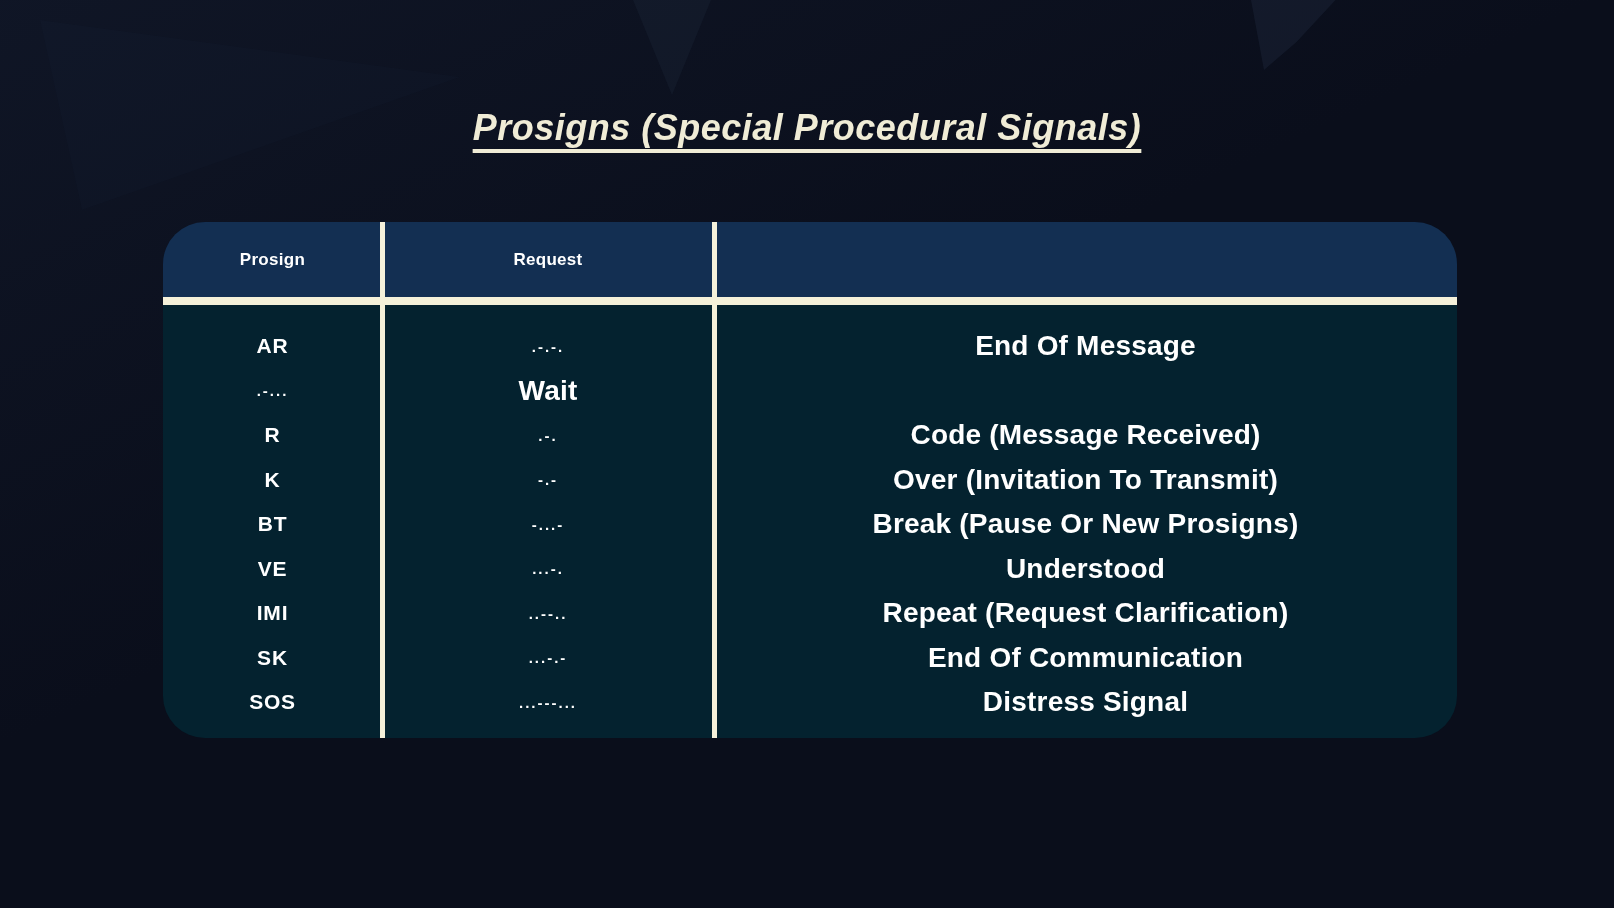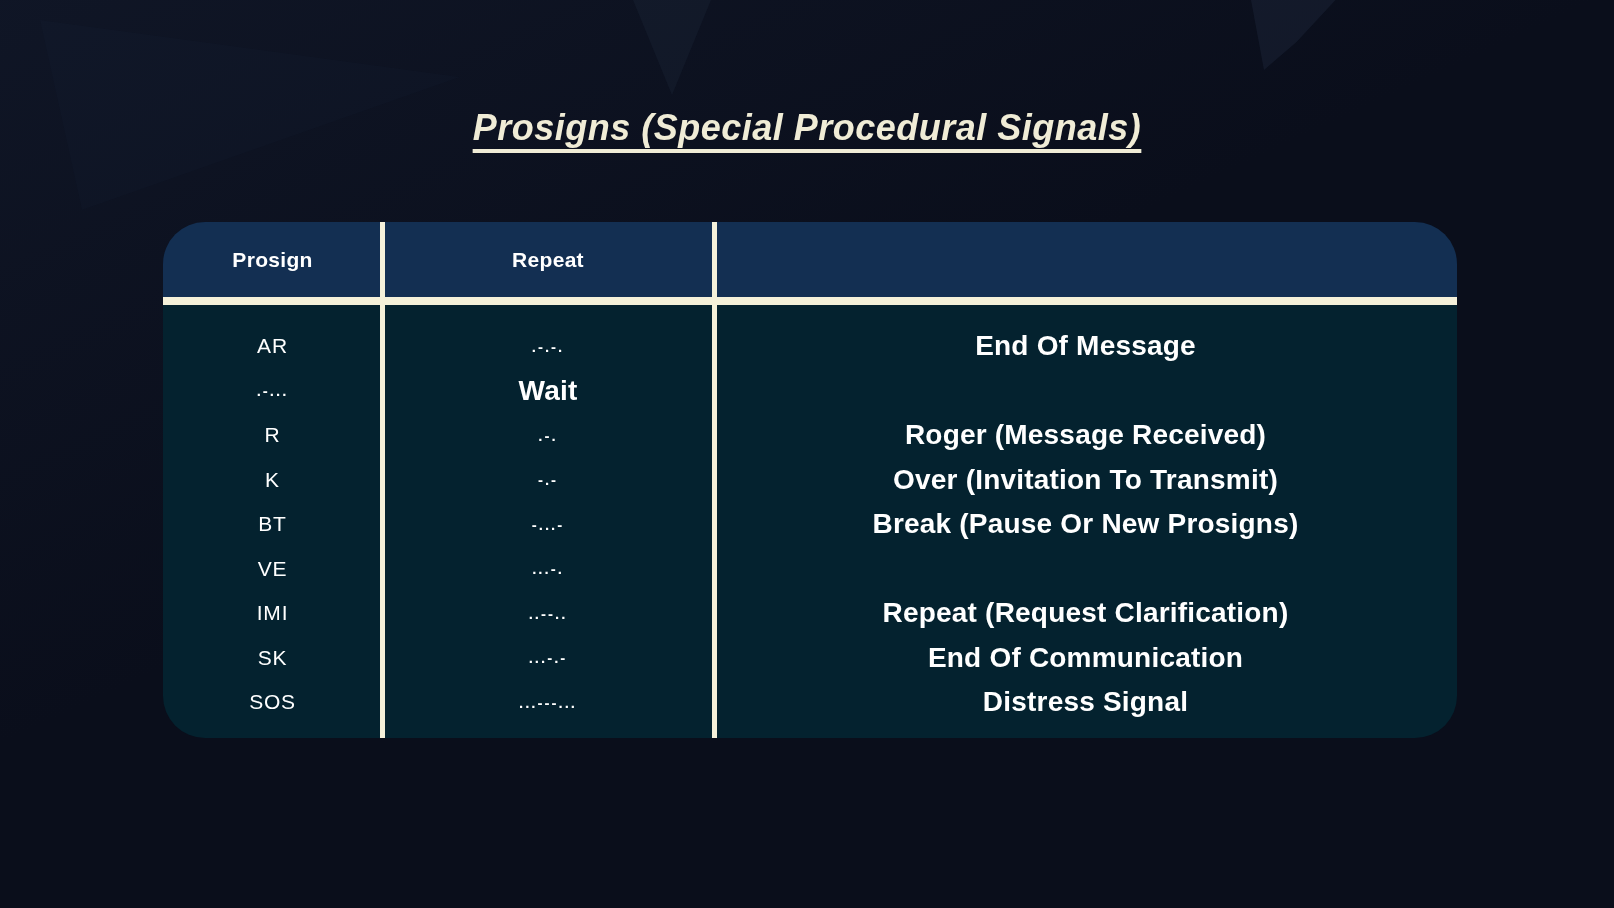--- a/index.html
+++ b/index.html
@@ -68,21 +68,21 @@
   }
   .thead {
     height: 75px;
     background: var(--header-bg, #132f52);
   }
   .th {
     display: flex;
     align-items: center;
     justify-content: center;
     color: var(--text-white, #ffffff);
-    font-size: 21px;
+    font-size: 17px;
     font-weight: 700;
     letter-spacing: 0.3px;
   }
   .header-divider {
     height: 8px;
     background: var(--cream, #f5f1da);
   }
   .tbody {
     box-sizing: border-box;
     height: 433px;
@@ -92,21 +92,21 @@
   .row { height: 44.5px; }
   .cell {
     display: flex;
     align-items: center;
     justify-content: center;
     color: var(--text-white, #ffffff);
     white-space: nowrap;
   }
   .cell.prosign {
     font-size: 21px;
-    font-weight: 400;
+    font-weight: 700;
     letter-spacing: 0.8px;
   }
   .cell.morse {
     font-size: 15px;
     font-weight: 700;
     letter-spacing: 2px;
   }
   .cell.meaning {
     font-size: 28px;
     font-weight: 700;
@@ -130,58 +130,59 @@
   <div class="shard shard-1"></div>
   <div class="shard shard-2"></div>
   <div class="shard shard-3"></div>
 
   <h1 class="page-title">Prosigns (Special Procedural Signals)</h1>
 
   <div class="prosign-table">
 
     <div class="thead grid-cols">
       <div class="th">Prosign</div>
-      <div class="th">Repeat</div>
+      <div class="th">Request</div>
     </div>
 
     <div class="header-divider"></div>
 
     <div class="tbody">
   <div class="row grid-cols">
     <div class="cell prosign">AR</div>
     <div class="cell morse">.-.-.</div>
     <div class="cell meaning">End Of Message</div>
   </div>
 
   <div class="row grid-cols">
     <div class="cell morse">.-...</div>
     <div class="cell meaning">Wait</div>
   </div>
 
   <div class="row grid-cols">
     <div class="cell prosign">R</div>
     <div class="cell morse">.-.</div>
-    <div class="cell meaning">Roger (Message Received)</div>
+    <div class="cell meaning">Code (Message Received)</div>
   </div>
 
   <div class="row grid-cols">
     <div class="cell prosign">K</div>
     <div class="cell morse">-.-</div>
     <div class="cell meaning">Over (Invitation To Transmit)</div>
   </div>
 
   <div class="row grid-cols">
     <div class="cell prosign">BT</div>
     <div class="cell morse">-...-</div>
     <div class="cell meaning">Break (Pause Or New Prosigns)</div>
   </div>
 
   <div class="row grid-cols">
     <div class="cell prosign">VE</div>
     <div class="cell morse">...-.</div>
+    <div class="cell meaning">Understood</div>
   </div>
 
   <div class="row grid-cols">
     <div class="cell prosign">IMI</div>
     <div class="cell morse">..--..</div>
     <div class="cell meaning">Repeat (Request Clarification)</div>
   </div>
 
   <div class="row grid-cols">
     <div class="cell prosign">SK</div>

